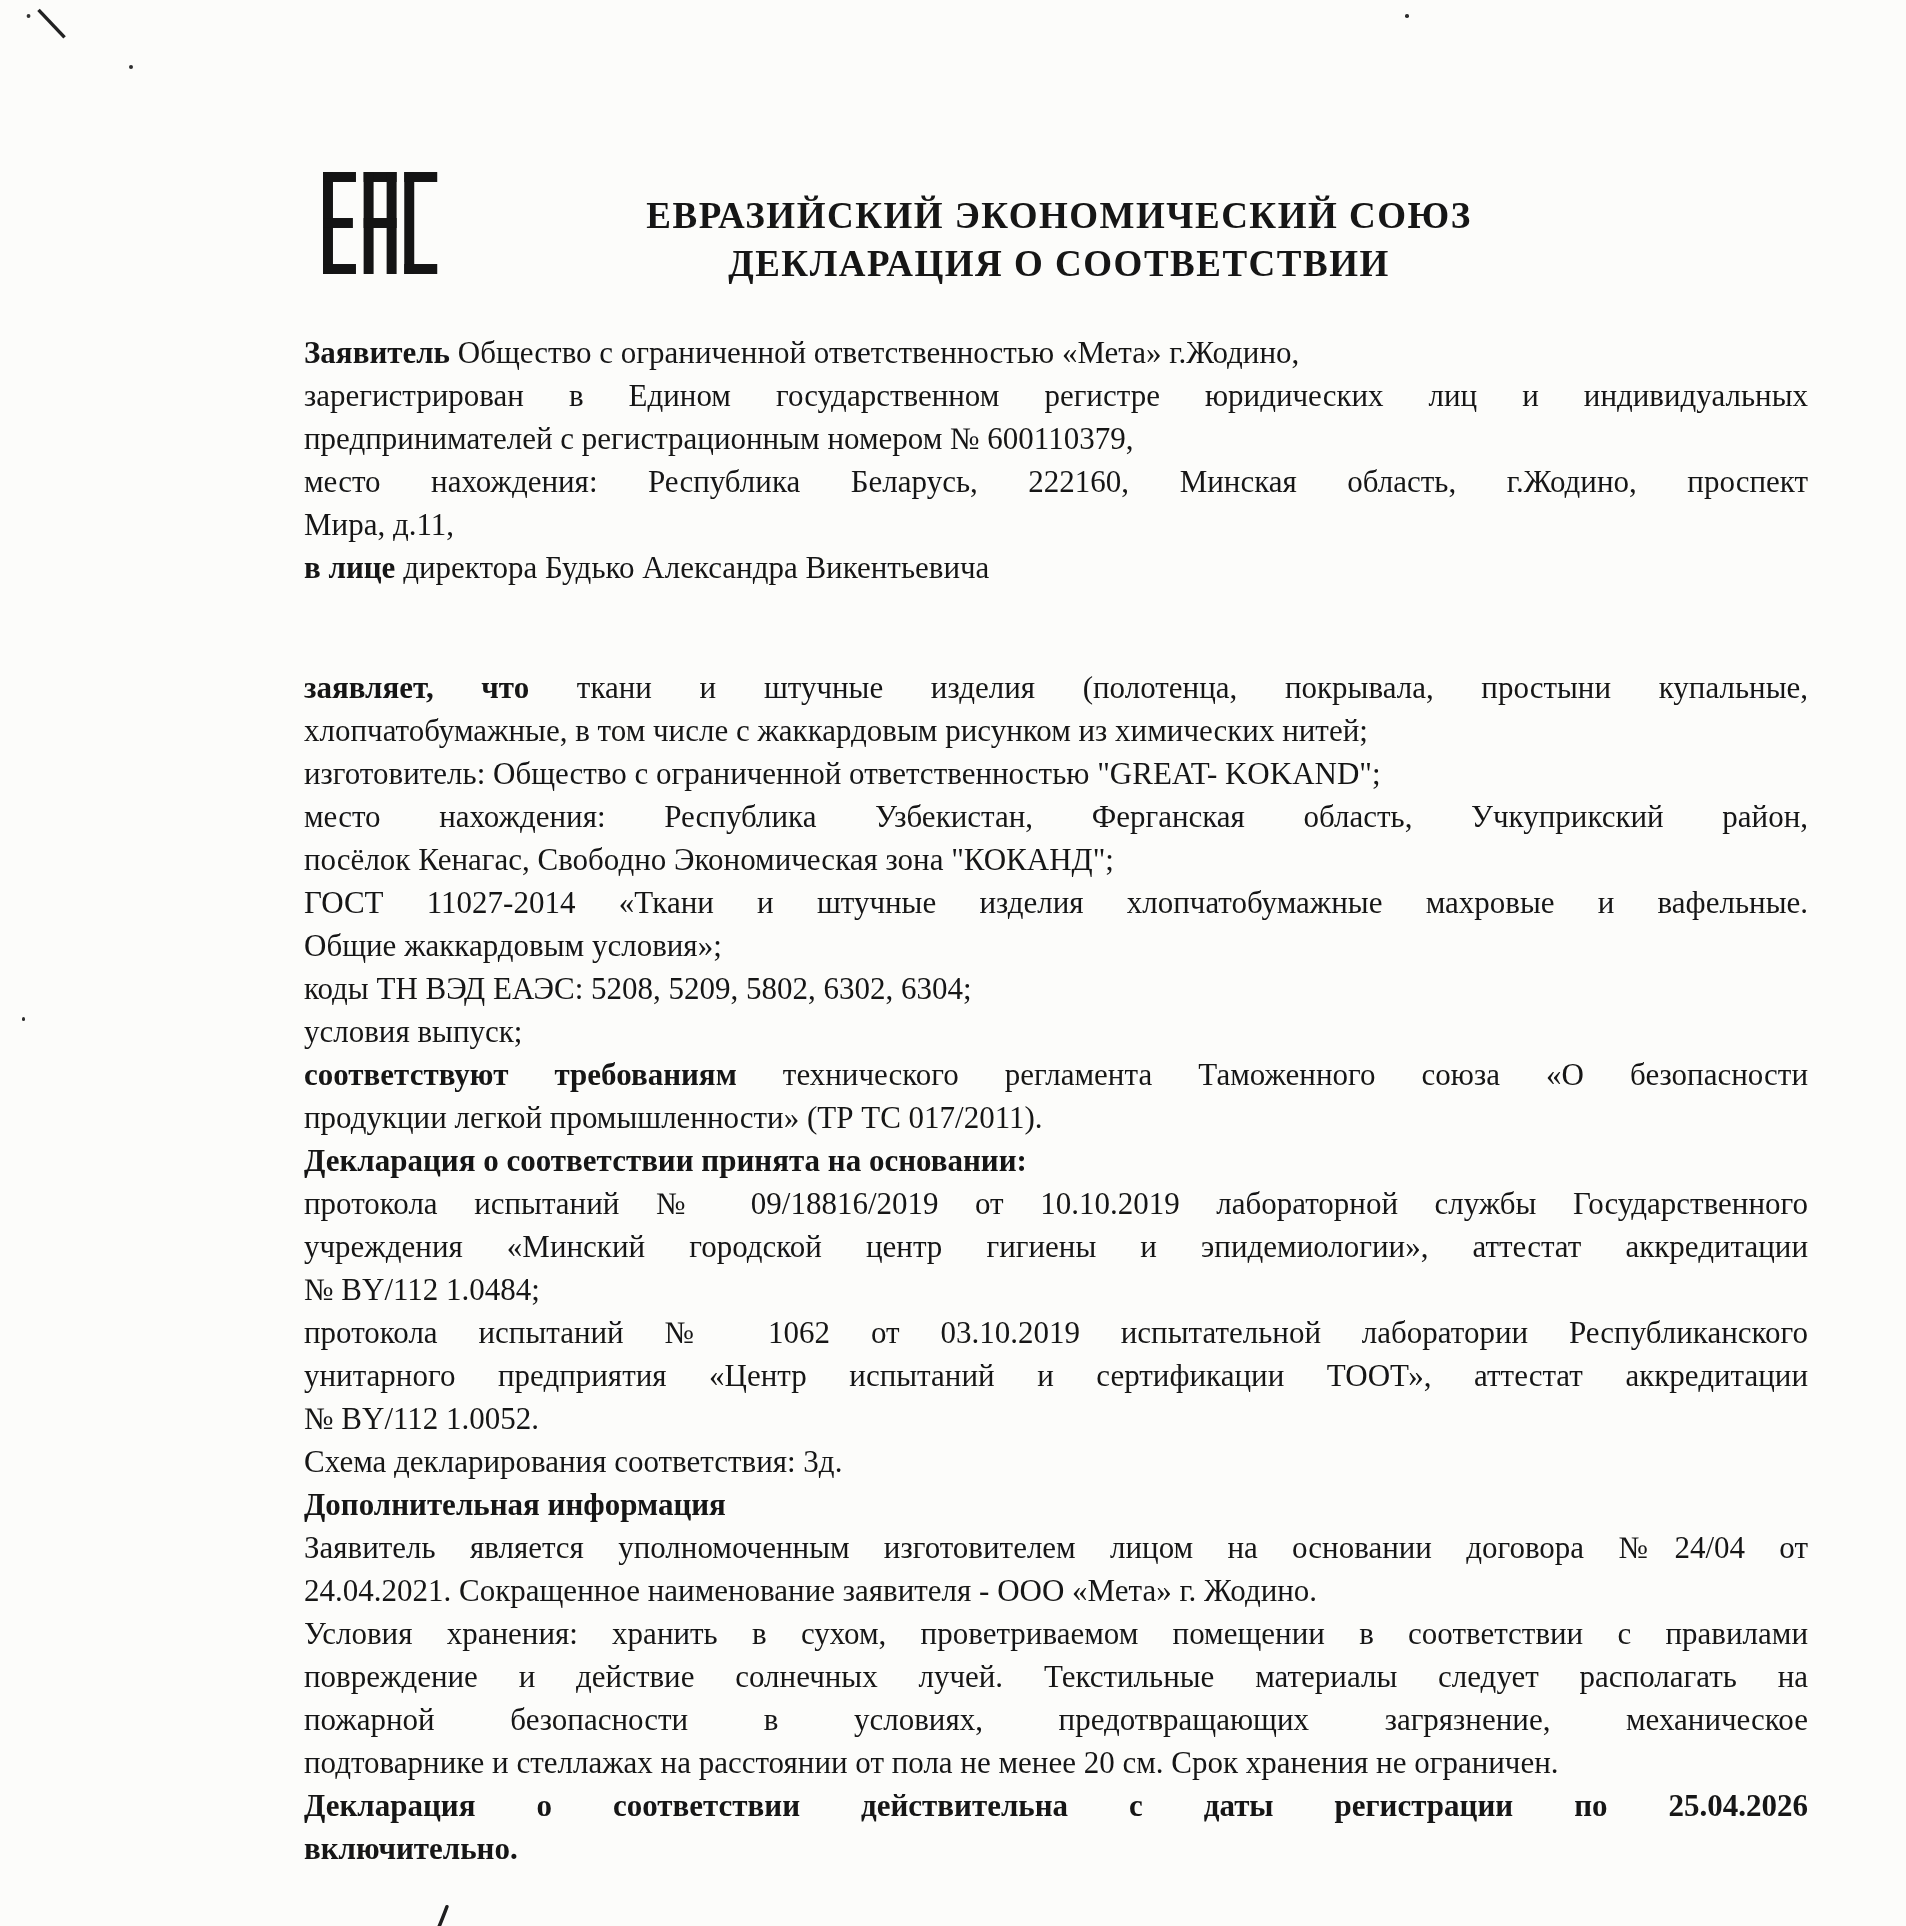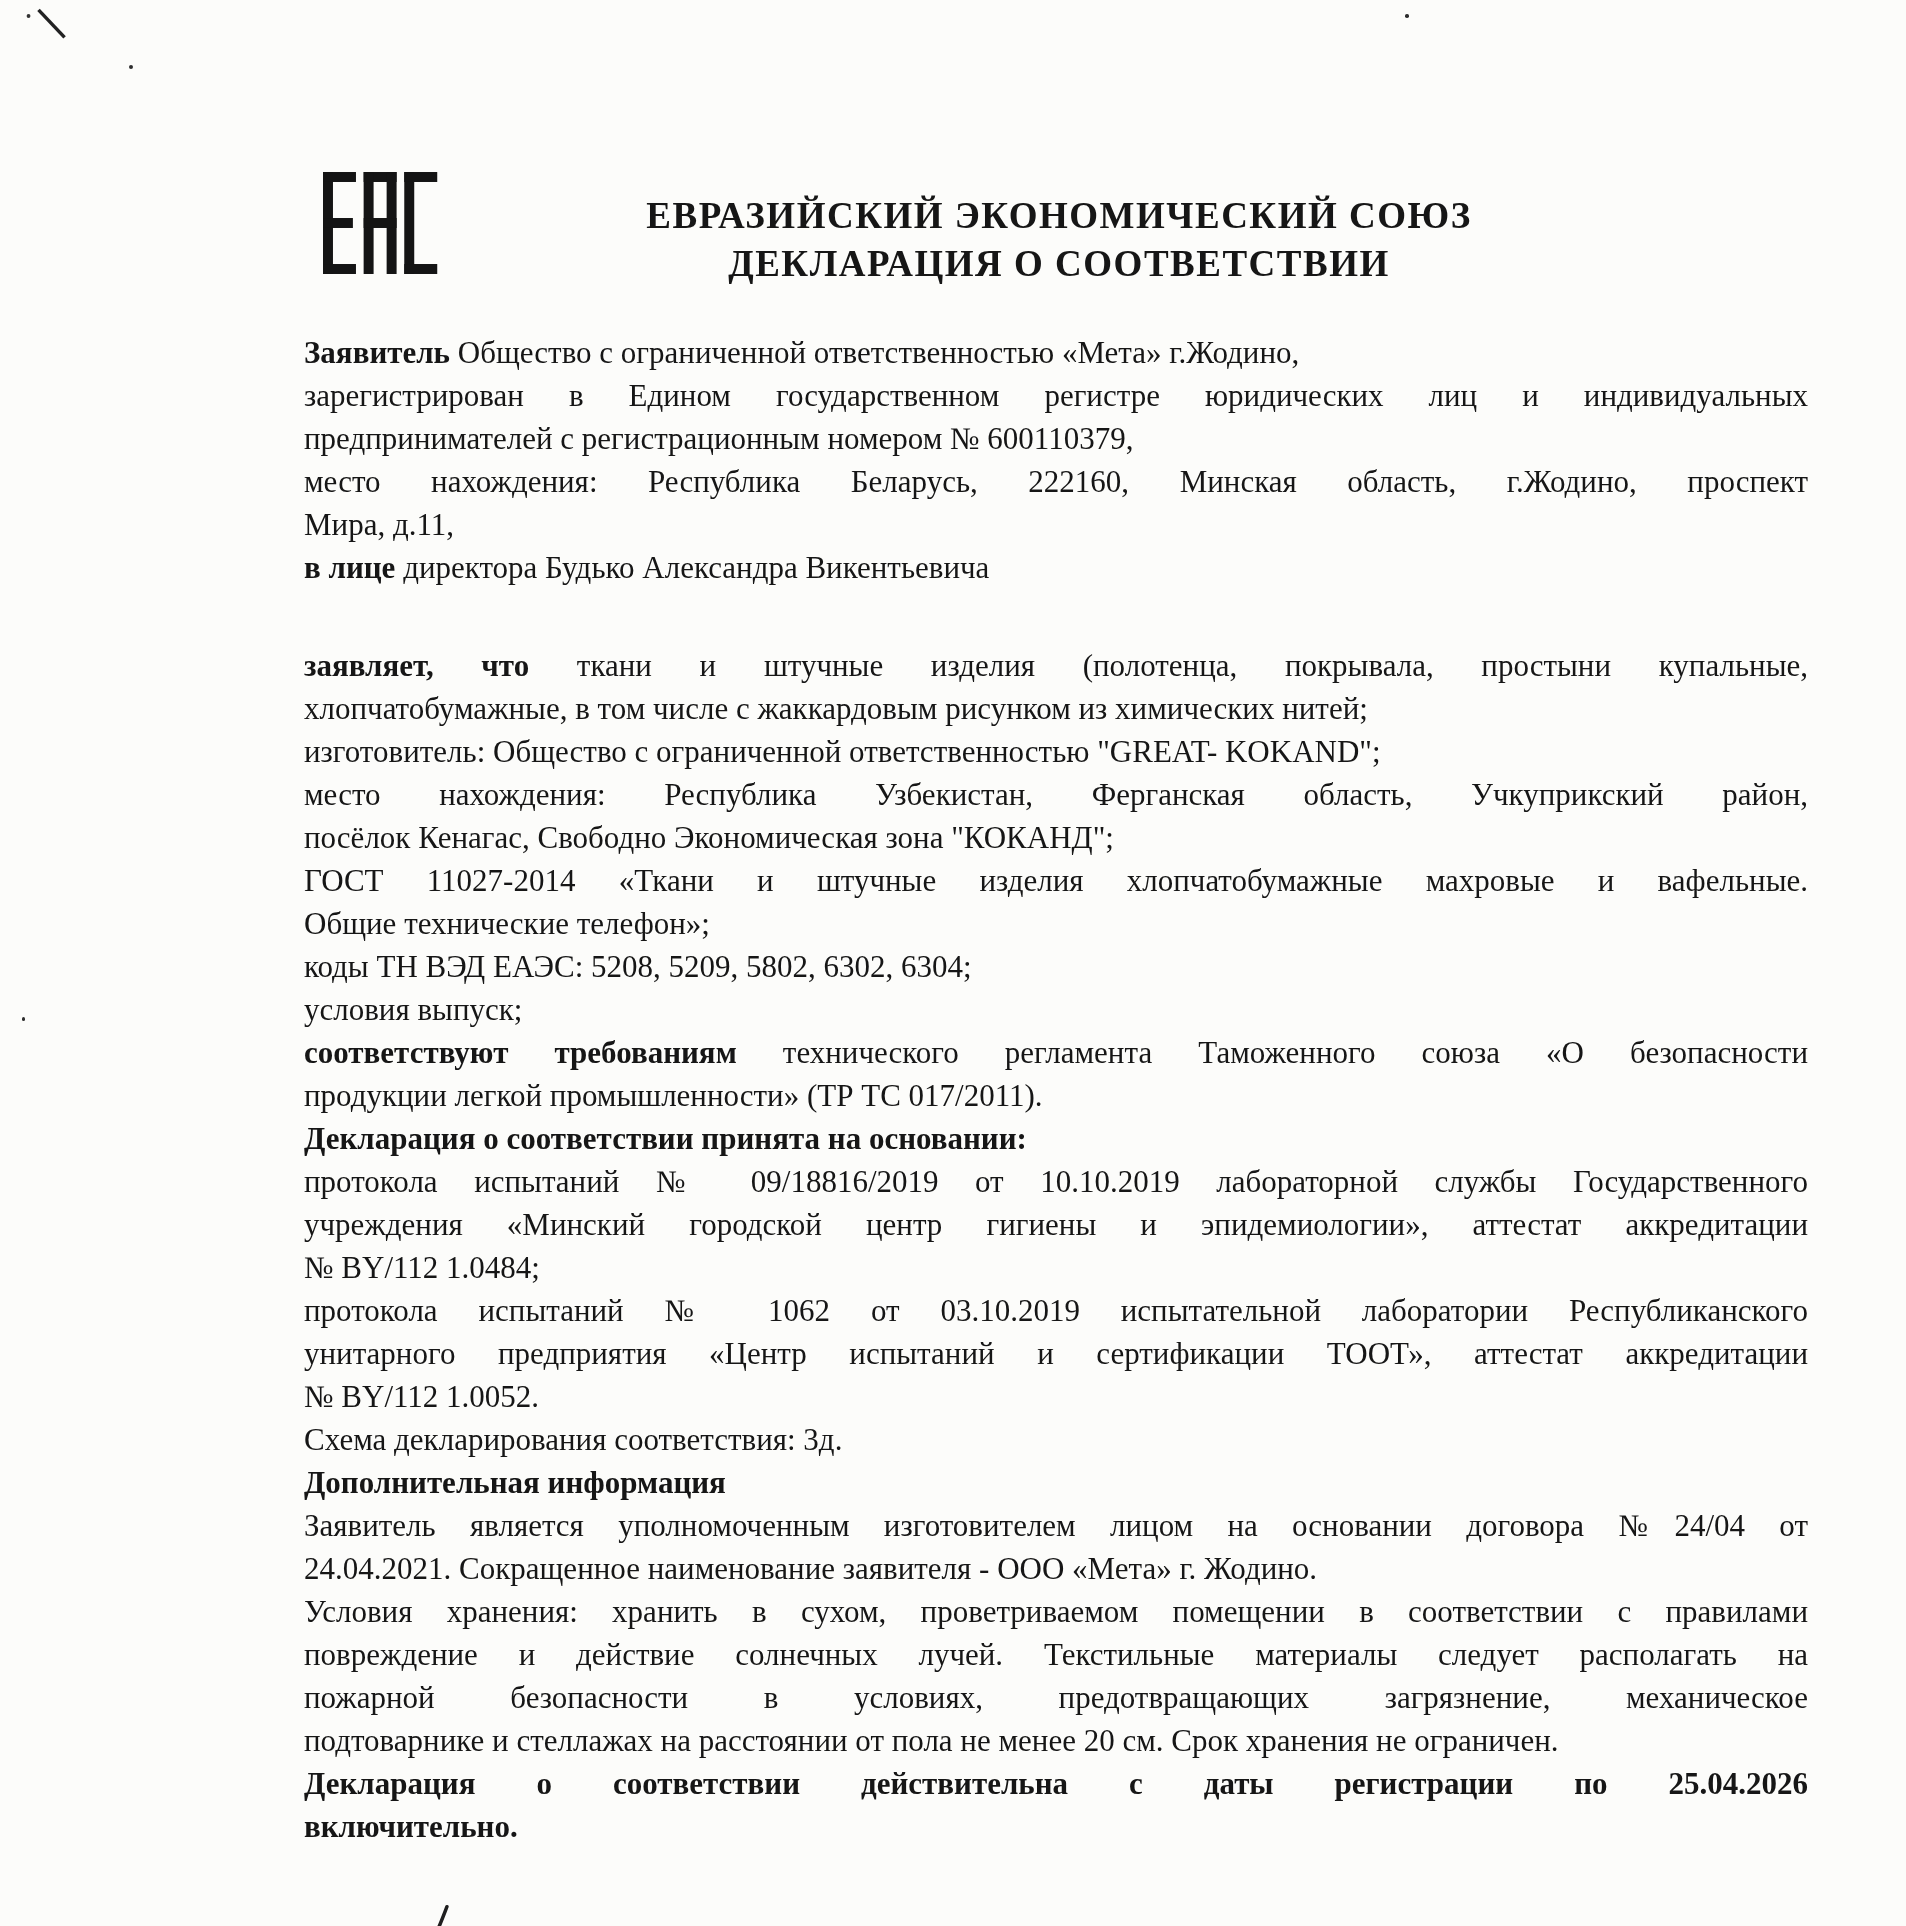--- a/index.html
+++ b/index.html
@@ -7,21 +7,21 @@
         font-family:"Liberation Serif", serif;color:#161616;}
   
   .eac{position:absolute;left:323px;top:172px;}
   
   .title{position:absolute;left:404px;top:192px;width:1310px;text-align:center;
          font-weight:700;font-size:37px;line-height:48px;letter-spacing:1.5px;}
   
   .bodytext{position:absolute;left:304px;top:331px;width:1504px;font-size:31px;line-height:43px;}
   .bl{white-space:nowrap;}
   .bl.j{white-space:normal;text-align:justify;text-align-last:justify;}
-  .bl.gap{margin-top:55px;font-family:Liberation Serif, serif;}
+  .bl.gap{margin-top:77px;font-family:Liberation Serif, serif;}
   .b{font-weight:700;}
   .scribble{position:absolute;left:370px;top:1899px;}
   
   .sp{position:absolute;background:#2d2d2d;border-radius:50%;}
   .corner{position:absolute;left:23px;top:5.8px;}
 </style>
 </head>
 <body>
 
 <div class="page">
@@ -61,21 +61,21 @@
       <div class="bl"><span>предпринимателей с регистрационным номером № 600110379,</span></div>
       <div class="bl j"><span>место нахождения: Республика Беларусь, 222160, Минская область, г.Жодино, проспект</span></div>
       <div class="bl"><span>Мира, д.11,</span></div>
       <div class="bl"><span class="b">в лице</span><span> директора Будько Александра Викентьевича</span></div>
       <div class="bl j gap"><span class="b">заявляет, что</span><span> ткани и штучные изделия (полотенца, покрывала, простыни купальные,</span></div>
       <div class="bl"><span>хлопчатобумажные, в том числе с жаккардовым рисунком из химических нитей;</span></div>
       <div class="bl"><span>изготовитель: Общество  с ограниченной ответственностью "GREAT- KOKAND";</span></div>
       <div class="bl j"><span>место нахождения: Республика Узбекистан, Ферганская область, Учкуприкский район,</span></div>
       <div class="bl"><span>посёлок Кенагас, Свободно Экономическая зона "КОКАНД";</span></div>
       <div class="bl j"><span>ГОСТ 11027-2014 «Ткани и штучные изделия хлопчатобумажные махровые и вафельные.</span></div>
-      <div class="bl"><span>Общие технические телефон»;</span></div>
+      <div class="bl"><span>Общие жаккардовым условия»;</span></div>
       <div class="bl"><span>коды ТН ВЭД ЕАЭС: 5208, 5209, 5802, 6302, 6304;</span></div>
       <div class="bl"><span>условия выпуск;</span></div>
       <div class="bl j"><span class="b">соответствуют требованиям</span><span> технического регламента Таможенного союза «О безопасности</span></div>
       <div class="bl"><span>продукции легкой промышленности» (ТР ТС 017/2011).</span></div>
       <div class="bl"><span class="b">Декларация о соответствии принята на основании:</span></div>
       <div class="bl j"><span>протокола испытаний № 09/18816/2019 от 10.10.2019 лабораторной службы Государственного</span></div>
       <div class="bl j"><span>учреждения «Минский городской центр гигиены и эпидемиологии», аттестат аккредитации</span></div>
       <div class="bl"><span>№ BY/112 1.0484;</span></div>
       <div class="bl j"><span>протокола испытаний № 1062 от 03.10.2019 испытательной лаборатории Республиканского</span></div>
       <div class="bl j"><span>унитарного предприятия «Центр испытаний и сертификации ТООТ», аттестат аккредитации</span></div>

